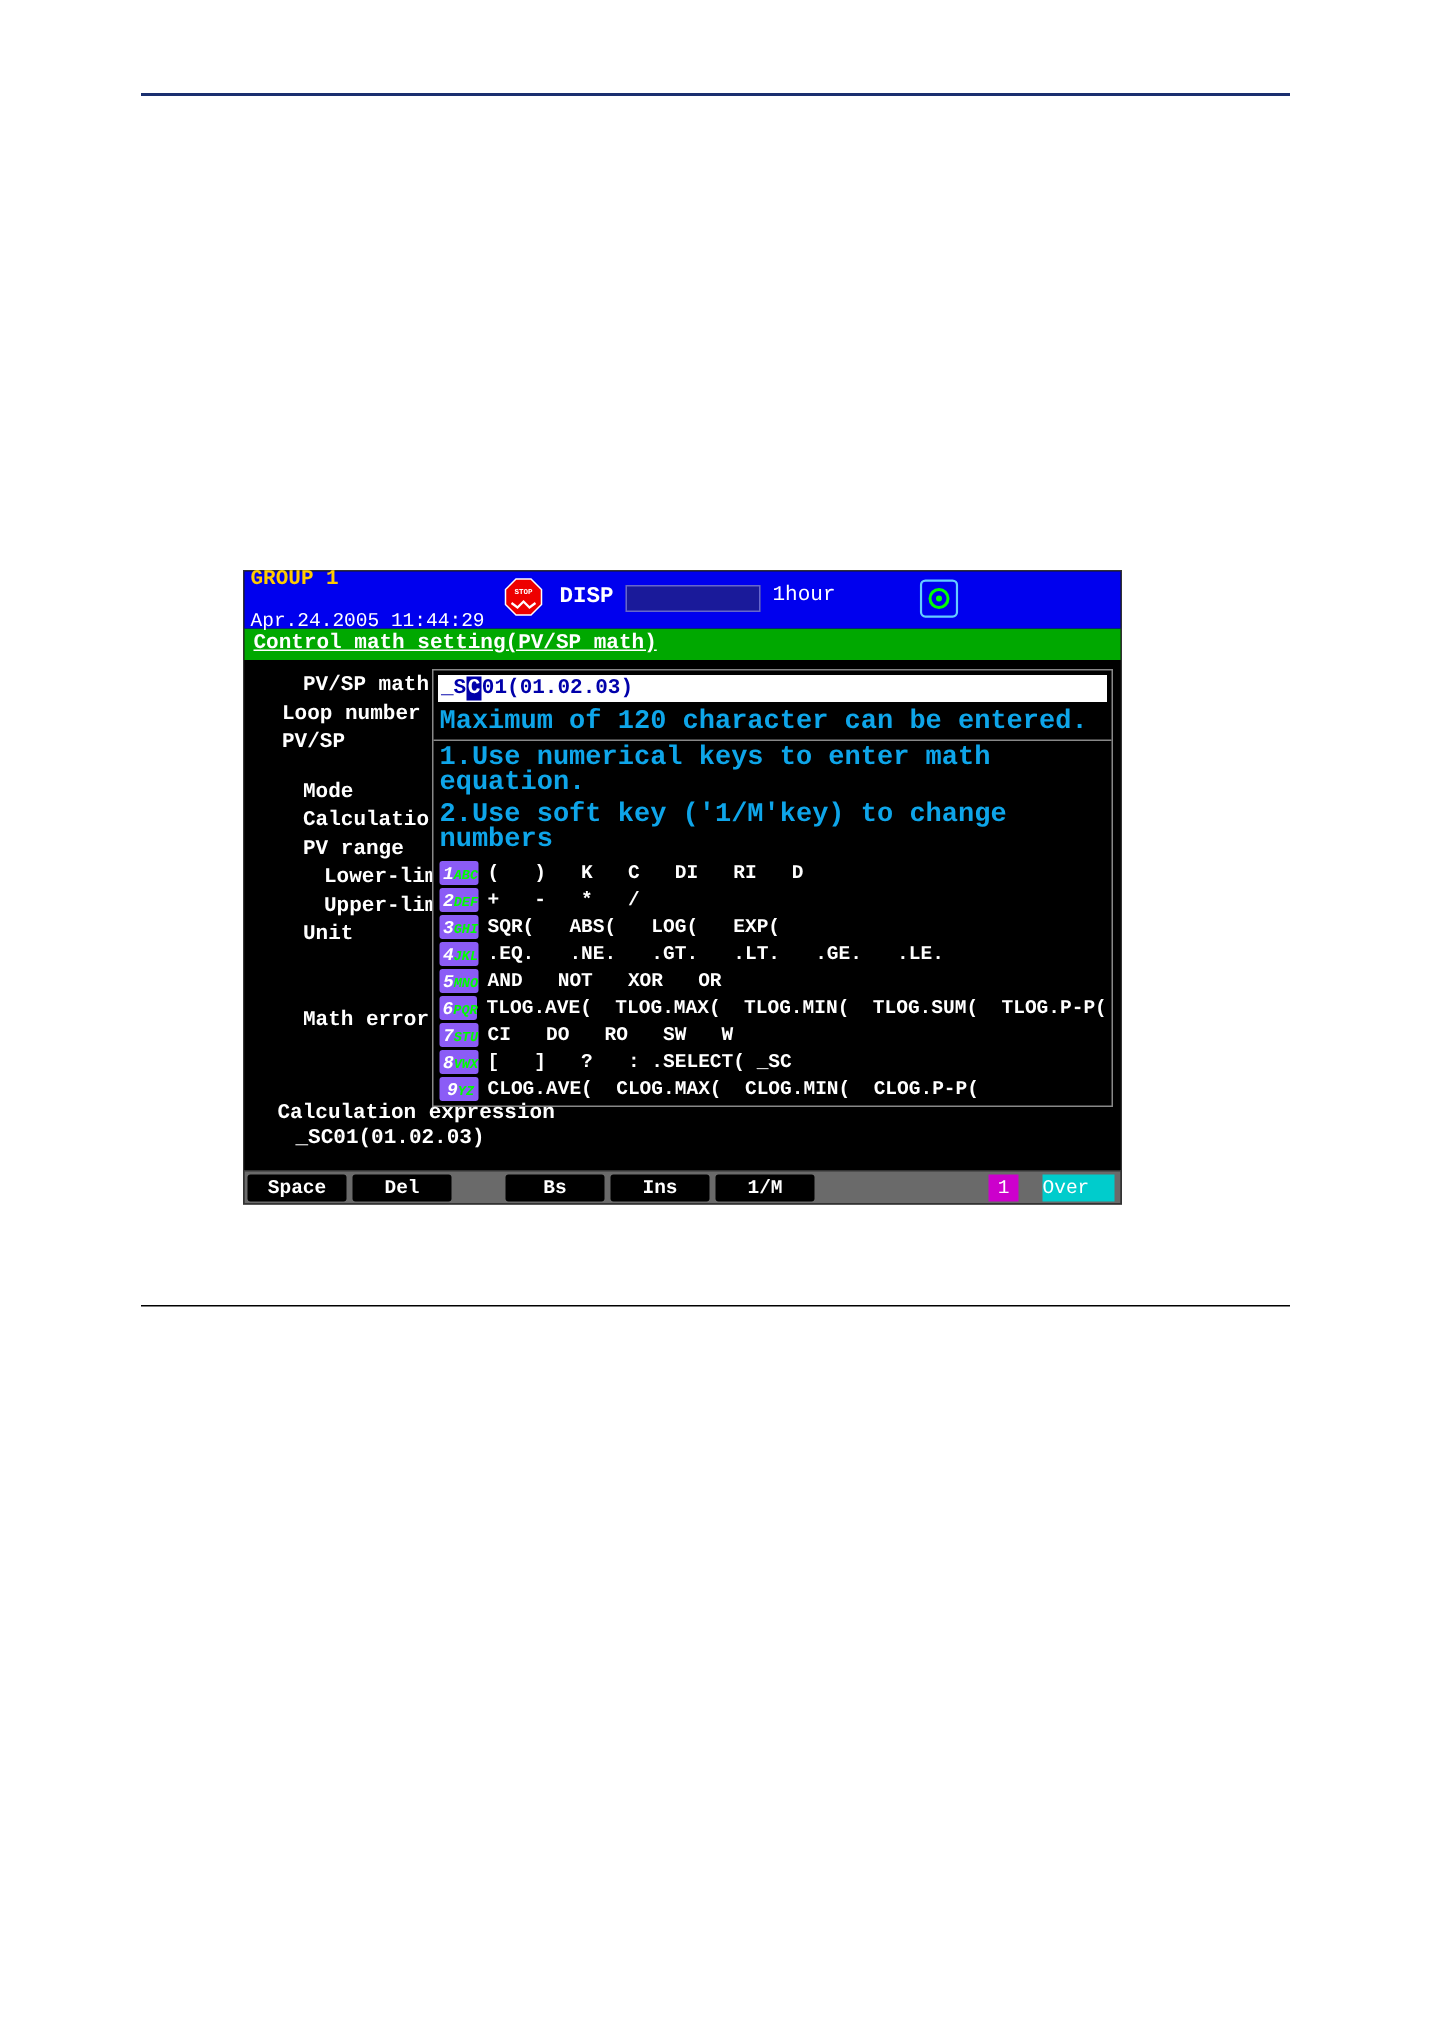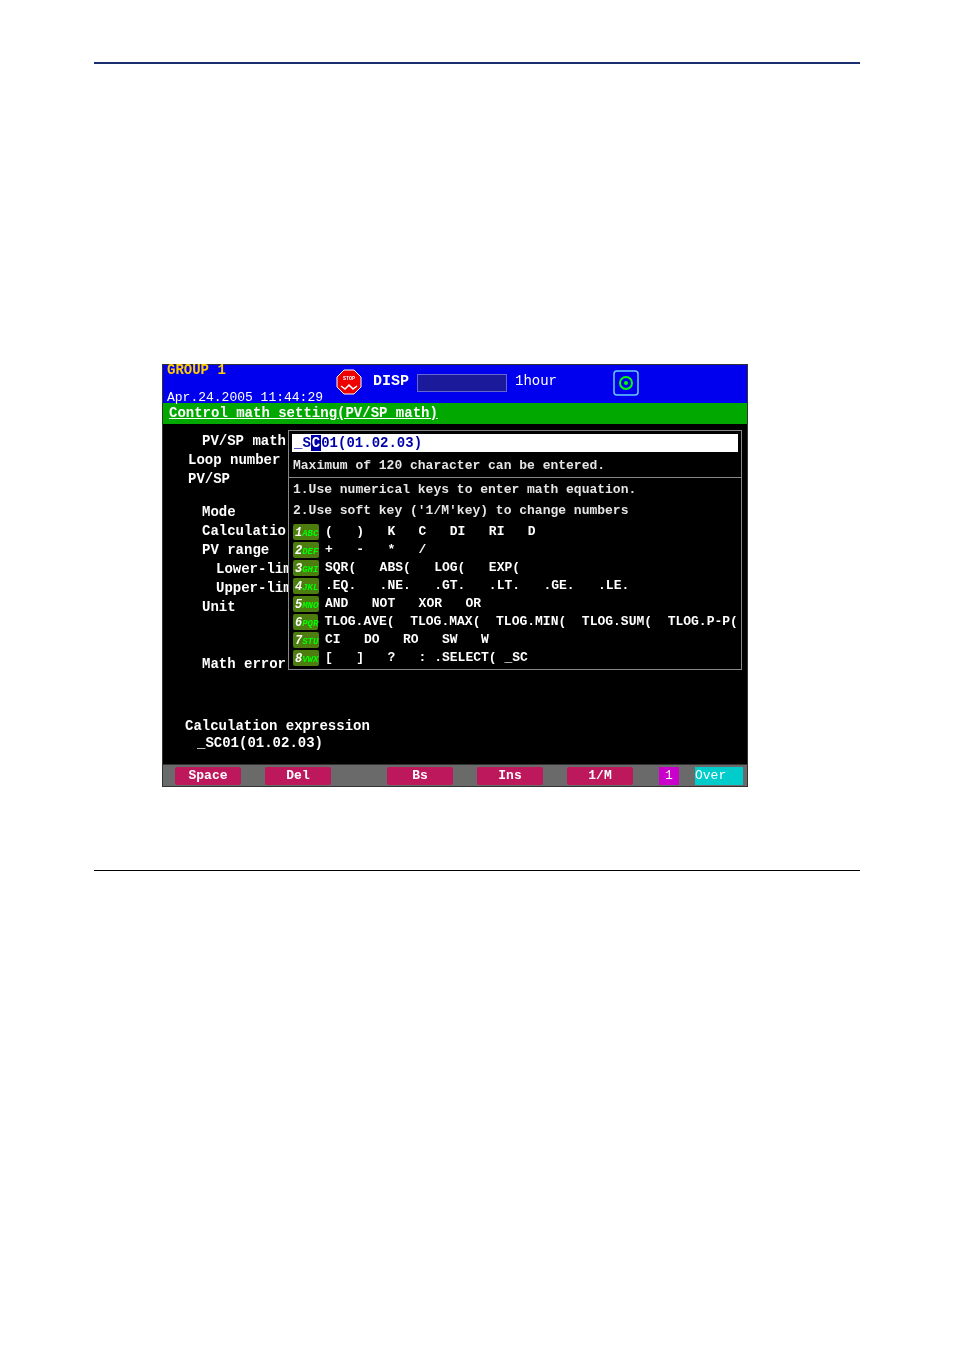--- a/index.html
+++ b/index.html
@@ -1,20 +1,20 @@
 <!DOCTYPE html>
 <html><head>
   <meta charset="utf-8">
   <style>
     * { margin: 0; padding: 0; box-sizing: border-box; }
     body { width: 954px; height: 1351px; font-family: Arial, sans-serif; background: white; position: relative; }
     
     .top-line { position: absolute; top: 62px; left: 94px; right: 94px; height: 2px; background: #1a2f6f; }
     
-    .screen-container { position: absolute; left: 162px; top: 364px; width: 586px; }
+    .screen-container { position: absolute; left: 162px; top: 380px; width: 586px; }
     
     .screen { width: 586px; border: 1px solid #333; background: black; font-family: 'Courier New', monospace; position: relative; }
     
     .header-bar { height: 38px; background: #0000ee; display: flex; align-items: center; padding: 0 4px; position: relative; }
     .group-info { color: #ffcc00; font-size: 14px; font-weight: bold; line-height: 1.1; }
     .datetime { color: white; font-size: 13px; margin-top: 11px; }
     .stop-icon { position: absolute; left: 172px; top: 3px; width: 28px; height: 28px; }
     .disp-label { position: absolute; left: 210px; color: white; font-size: 15px; font-weight: bold; top: 8px; }
     .disp-box { position: absolute; left: 254px; top: 9px; width: 90px; height: 18px; background: #1a1a9a; border: 1px solid #6666cc; }
     .hour-label { position: absolute; left: 352px; color: white; font-size: 14px; top: 8px; font-family: Liberation Mono, monospace; }
@@ -25,32 +25,32 @@
     .main-content { background: black; height: 340px; position: relative; color: white; font-size: 14px; font-weight: bold; }
     
     .left-panel { position: absolute; left: 25px; top: 8px; }
     .left-panel .item { line-height: 19px; }
     .indent1 { margin-left: 14px; }
     .indent2 { margin-left: 28px; }
     
     .popup { position: absolute; left: 125px; top: 6px; width: 454px; border: 1px solid #888; background: black; }
     .input-field { margin: 3px; height: 18px; background: white; color: #0000aa; font-size: 14px; padding-left: 2px; line-height: 18px; font-weight: bold; }
     .input-field .cursor { background: #0000aa; color: white; padding: 0 1px; }
-    .popup-text { color: #e5e5e5; font-size: 13px; padding: 2px 4px; font-weight: bold; line-height: 17px; }
+    .popup-text { color: #0ea5e9; font-size: 18px; padding: 2px 4px; font-weight: bold; line-height: 17px; }
     
     .key-grid { padding: 2px 4px; }
     .key-row { display: flex; align-items: center; line-height: 18px; white-space: pre; }
-    .key-num { display: inline-block; width: 26px; height: 16px; background: #4d7c0f; border-radius: 2px; color: white; font-size: 12px; text-align: left; padding-left: 2px; margin-right: 6px; font-style: italic; }
+    .key-num { display: inline-block; width: 26px; height: 16px; background: #8b5cf6; border-radius: 2px; color: white; font-size: 12px; text-align: center; padding-left: 2px; margin-right: 6px; font-style: italic; }
     .key-num .sub { color: #00ff00; font-size: 9px; }
     .key-items { color: white; font-size: 13px; font-weight: bold; }
     
     .calc-expr { position: absolute; left: 22px; bottom: 12px; color: white; font-size: 14px; font-weight: bold; line-height: 17px; }
     
     .softkey-bar { height: 22px; background: #6a6a6a; display: flex; position: relative; border-top: 1px solid #333; }
-    .softkey { width: 66px; height: 18px; margin: 2px 12px; background: #be185d; color: white; font-size: 13px; text-align: center; line-height: 18px; border-radius: 2px; font-weight: bold; }
+    .softkey { width: 66px; height: 18px; margin: 2px 2px; background: #000000; color: white; font-size: 13px; text-align: center; line-height: 18px; border-radius: 2px; font-weight: bold; }
     .softkey-gap { width: 32px; }
     .softkey-slot { position: absolute; right: 68px; width: 20px; height: 18px; top: 2px; background: #cc00cc; color: white; font-size: 13px; text-align: center; line-height: 18px; }
     .softkey-over { position: absolute; right: 4px; width: 48px; height: 18px; top: 2px; background: #00cccc; color: white; font-size: 13px; text-align: left; line-height: 18px; }
     
     .section-break { position: absolute; left: 94px; top: 870px; right: 94px; height: 1px; background: #000; }
   </style>
 </head>
 <body>
 
 <div class="top-line"></div>
@@ -108,20 +108,21 @@
 
         <div class="key-grid">
           <div class="key-row"><span class="key-num"><span>1</span><span class="sub">ABC</span></span><span class="key-items">(   )   K   C   DI   RI   D</span></div>
           <div class="key-row"><span class="key-num"><span>2</span><span class="sub">DEF</span></span><span class="key-items">+   -   *   /</span></div>
           <div class="key-row"><span class="key-num"><span>3</span><span class="sub">GHI</span></span><span class="key-items">SQR(   ABS(   LOG(   EXP(</span></div>
           <div class="key-row"><span class="key-num"><span>4</span><span class="sub">JKL</span></span><span class="key-items">.EQ.   .NE.   .GT.   .LT.   .GE.   .LE.</span></div>
           <div class="key-row"><span class="key-num"><span>5</span><span class="sub">MNO</span></span><span class="key-items">AND   NOT   XOR   OR</span></div>
           <div class="key-row"><span class="key-num"><span>6</span><span class="sub">PQR</span></span><span class="key-items">TLOG.AVE(  TLOG.MAX(  TLOG.MIN(  TLOG.SUM(  TLOG.P-P(</span></div>
           <div class="key-row"><span class="key-num"><span>7</span><span class="sub">STU</span></span><span class="key-items">CI   DO   RO   SW   W</span></div>
           <div class="key-row"><span class="key-num"><span>8</span><span class="sub">VWX</span></span><span class="key-items">[   ]   ?   : .SELECT( _SC</span></div>
+          <div class="key-row"><span class="key-num"><span>9</span><span class="sub">YZ</span></span><span class="key-items">CLOG.AVE(  CLOG.MAX(  CLOG.MIN(  CLOG.P-P(</span></div>
         </div>
       </div>
 
       <div class="calc-expr">
         <div>Calculation expression</div>
         <div style="margin-left:12px">_SC01(01.02.03)</div>
       </div>
 
     </div>
 

